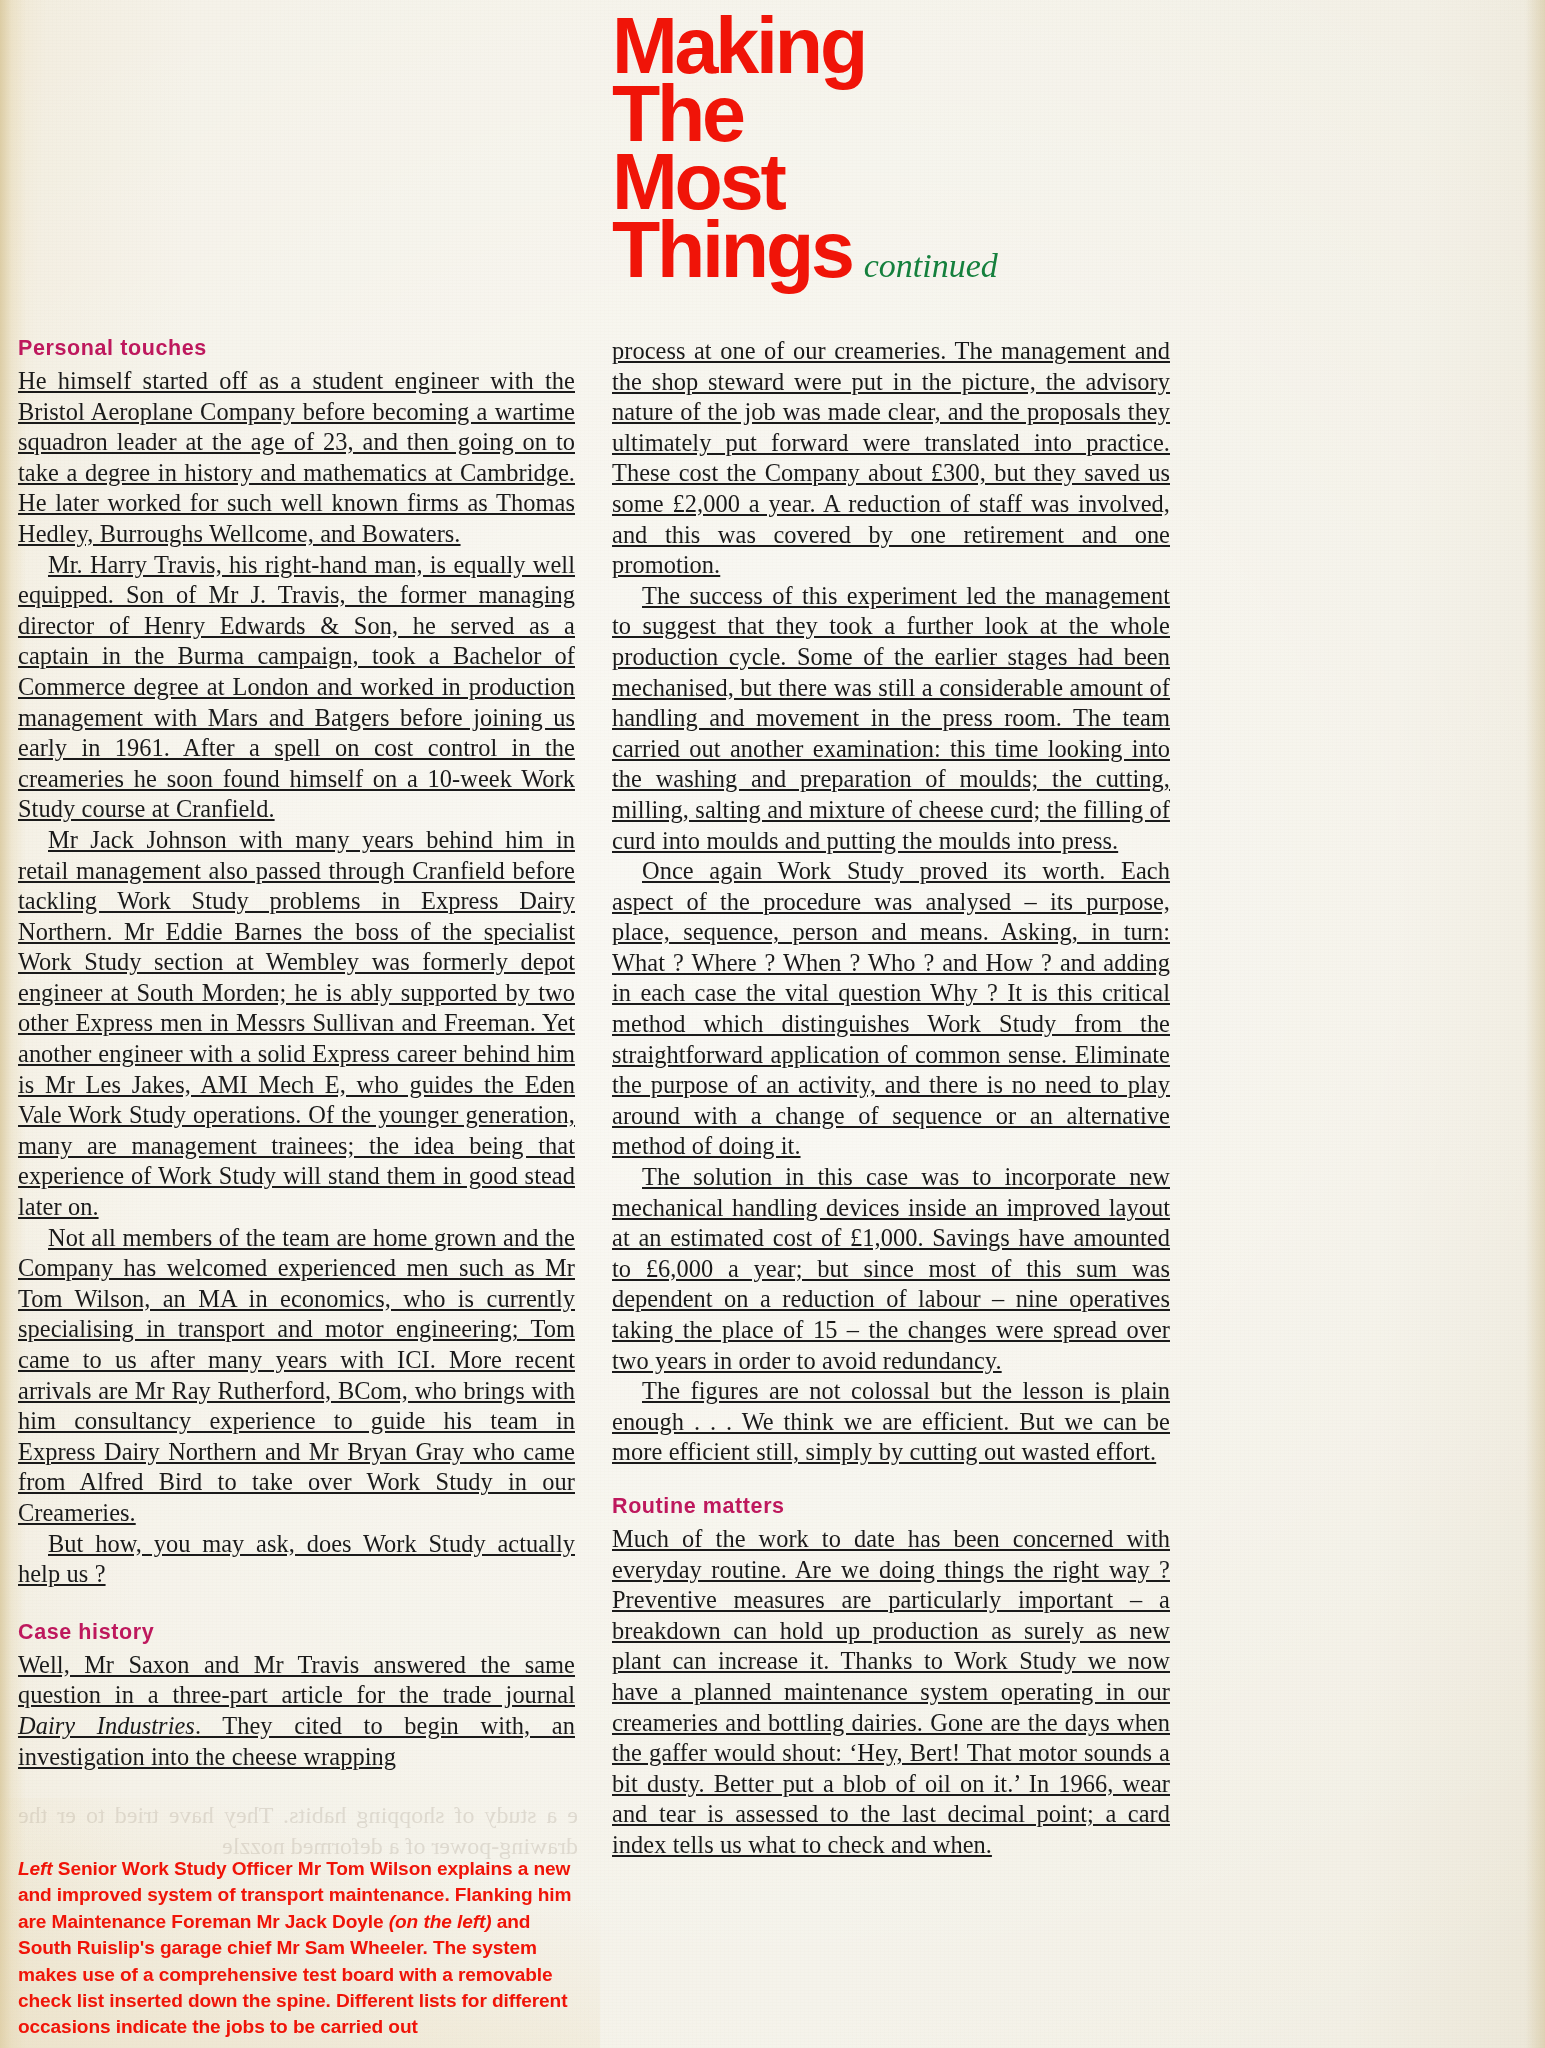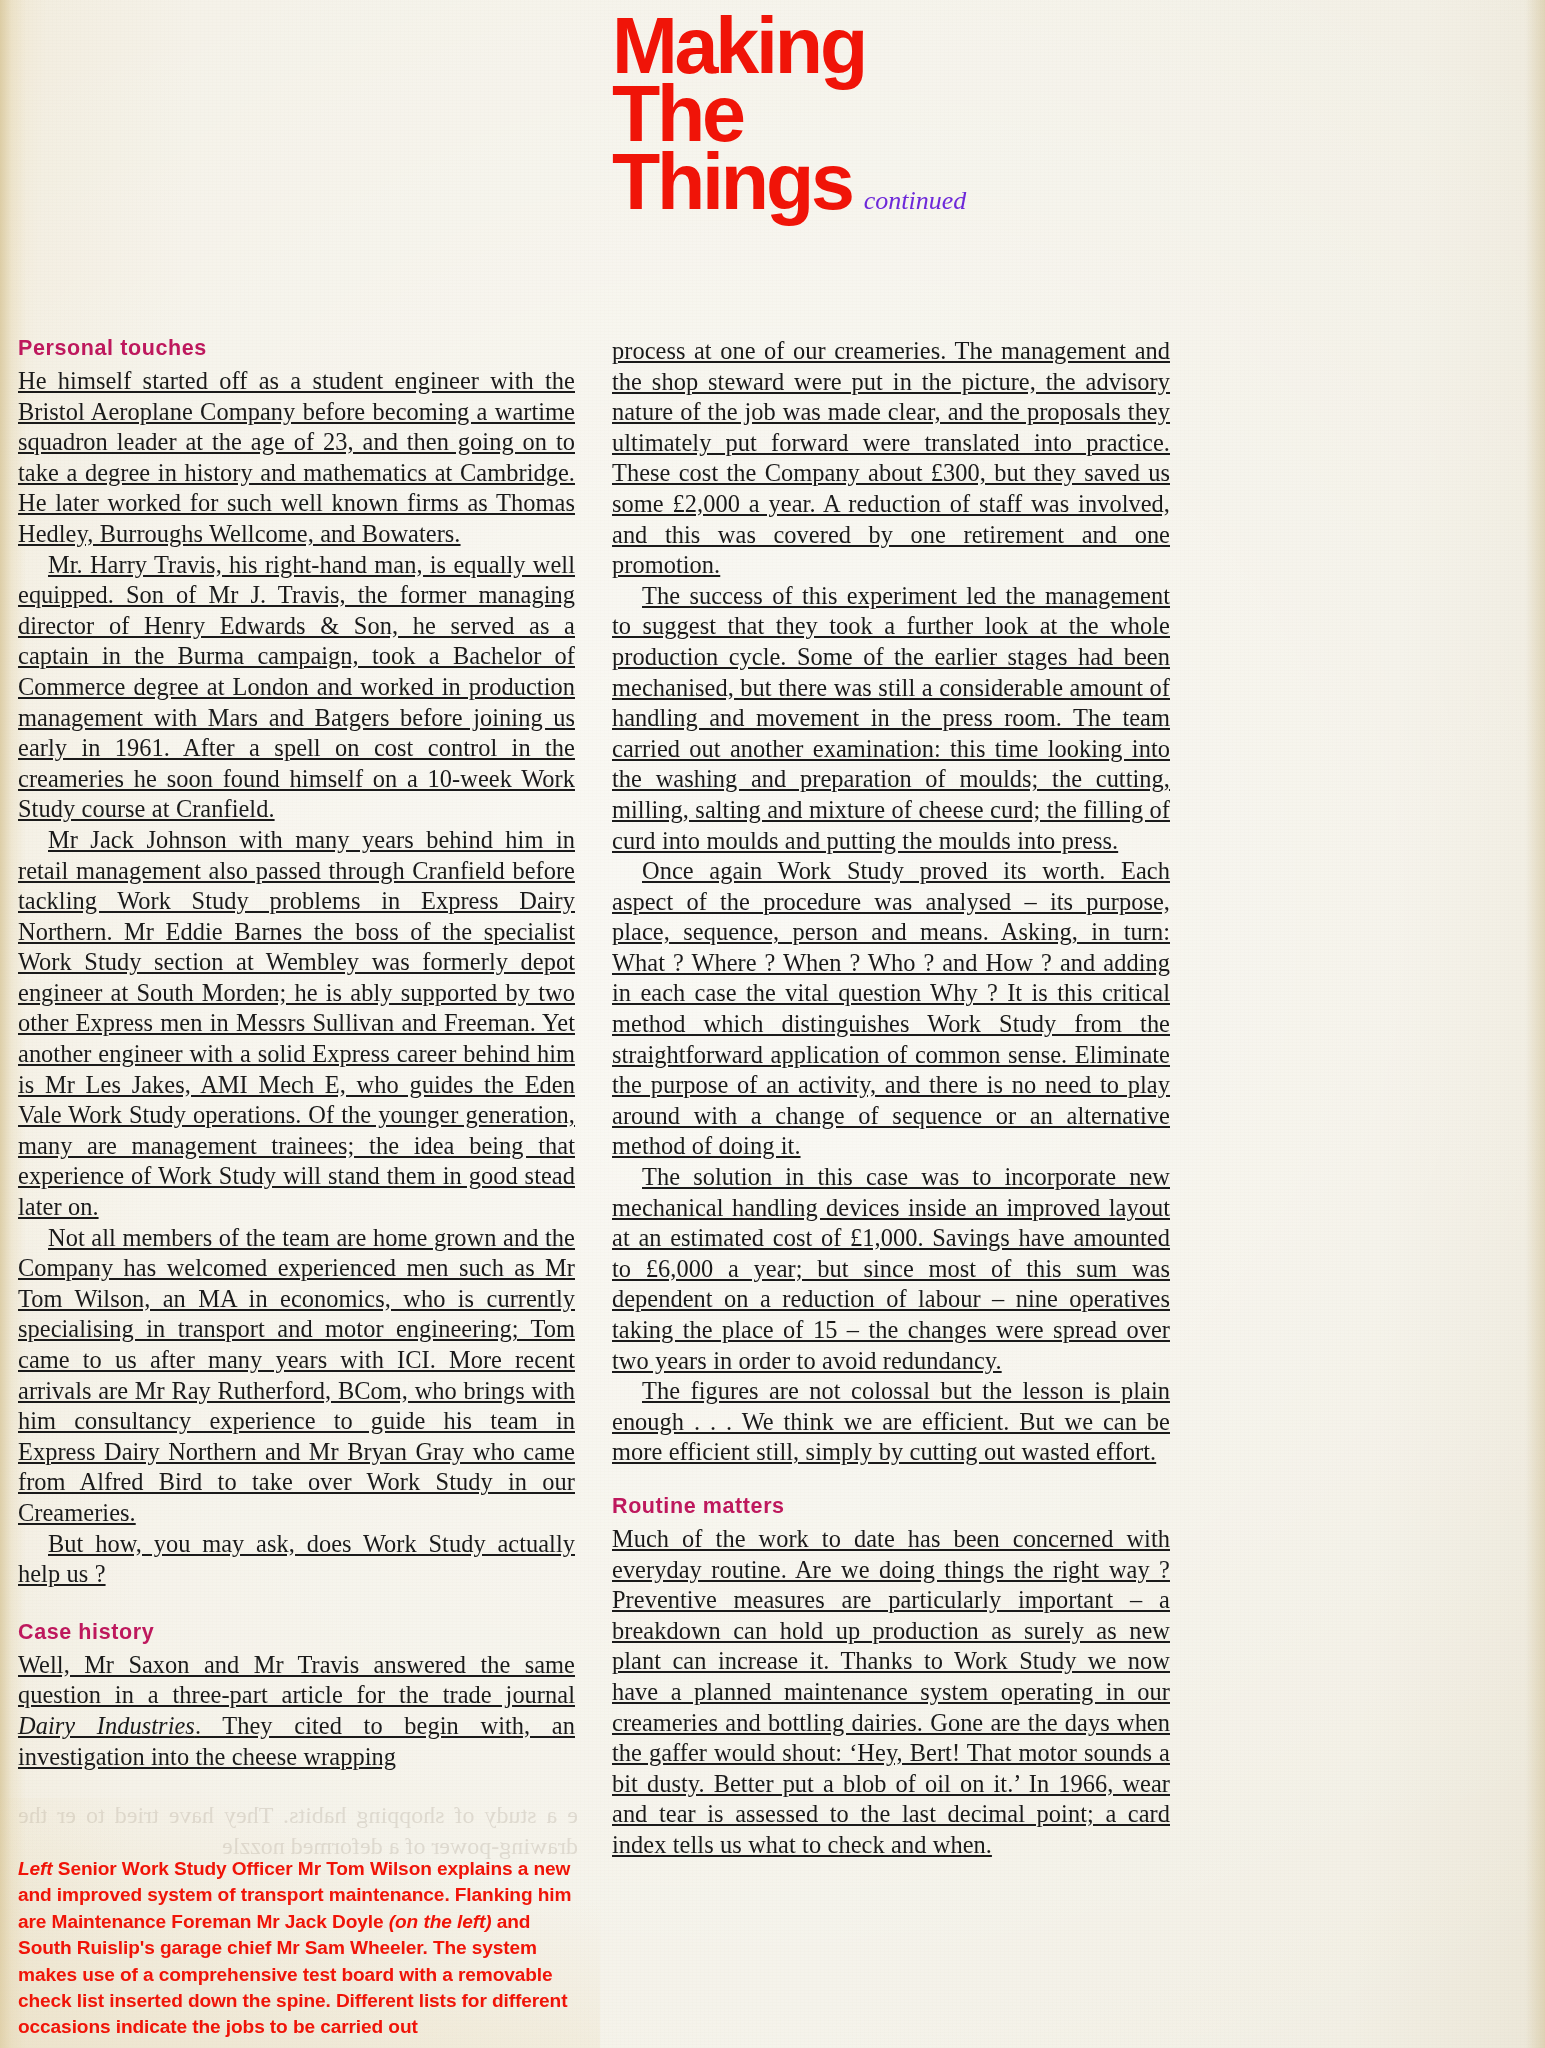--- a/index.html
+++ b/index.html
@@ -72,23 +72,23 @@
   }
   .masthead-line { display: block; }
   .masthead-lastline {
     display: block;
     white-space: nowrap;
   }
   .masthead-continued {
     font-family: "Liberation Serif", serif;
     font-style: italic;
     font-weight: normal;
-    font-size: 26px;
+    font-size: 34px;
     letter-spacing: 0px;
-    color: #6d28d9;
+    color: #15803d;
     vertical-align: baseline;
     padding-left: 12px;
   }
 
   
   .col {
     position: absolute;
     top: 336px;
   }
   .col-left  { left: 18px;  width: 557px; }
@@ -176,20 +176,21 @@
 <div class="ghost ghost-a">
   <span>e a study of shopping habits. They have tried to er the drawing-power of a deformed nozzle</span>
 </div>
 
 <div class="content">
 
   <div class="masthead">
     <h1 class="masthead-title">
       <span class="masthead-line">Making</span>
       <span class="masthead-line">The</span>
+      <span class="masthead-line">Most</span>
       <span class="masthead-lastline"><span>Things</span><span class="masthead-continued">continued</span></span>
     </h1>
   </div>
 
   <div class="col col-left">
 
     <h2 class="section-head">Personal touches</h2>
 
     <p class="body">He himself started off as a student engineer with the Bristol Aeroplane Company before becoming a wartime squadron leader at the age of 23, and then going on to take a degree in history and mathematics at Cambridge. He later worked for such well known firms as Thomas Hedley, Burroughs Wellcome, and Bowaters.</p>
     <p class="body indent">Mr. Harry Travis, his right-hand man, is equally well equipped. Son of Mr J. Travis, the former managing director of Henry Edwards &amp; Son, he served as a captain in the Burma campaign, took a Bachelor of Commerce degree at London and worked in production management with Mars and Batgers before joining us early in 1961. After a spell on cost control in the creameries he soon found himself on a 10-week Work Study course at Cranfield.</p>

